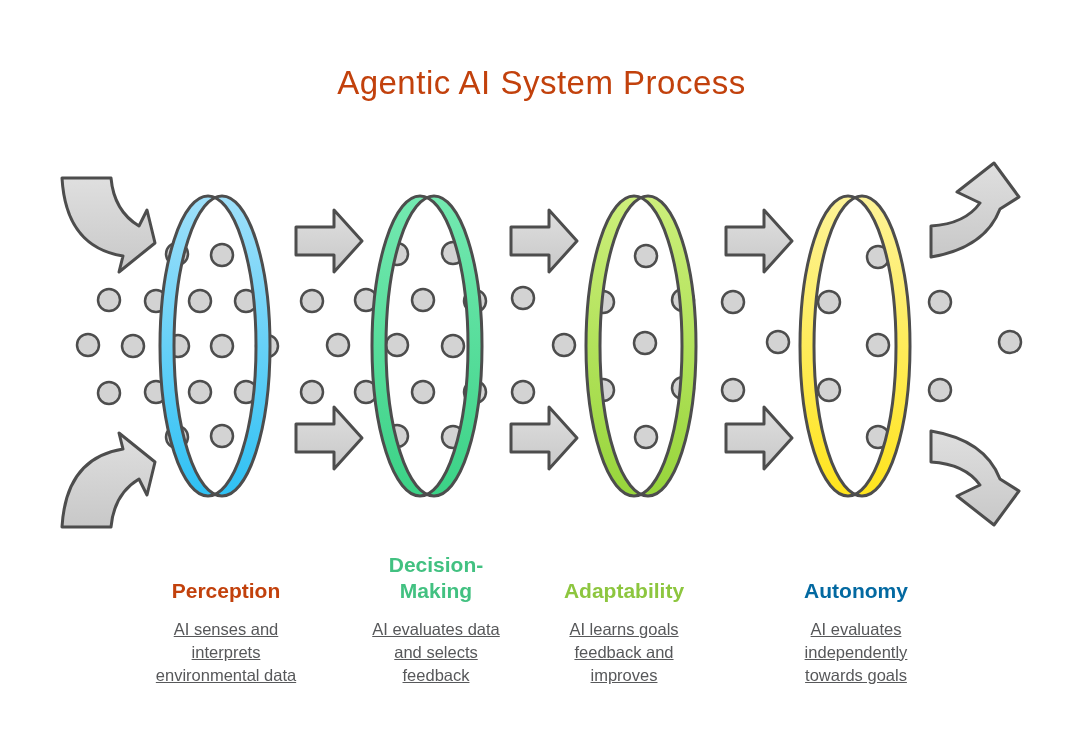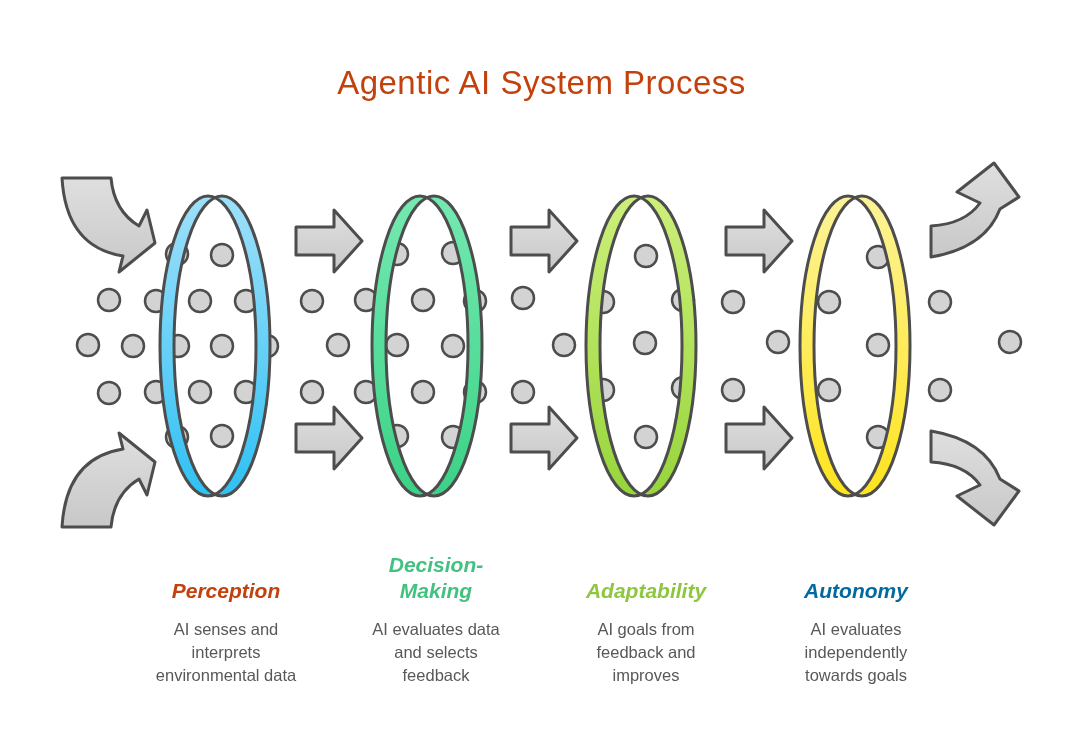--- a/index.html
+++ b/index.html
@@ -27,29 +27,29 @@
     text-align:center;
   }
   .stage-title{
     height:66px;
     display:flex;
     align-items:flex-end;
     justify-content:center;
     font-weight:bold;
     font-size:21px;
     line-height:1.25;
-    font-style:italic;
   }
   .stage-title span{display:block;width:165px;}
   .stage-desc{
     margin:14px auto 0;
     width:155px;
     font-size:16.5px;
     line-height:1.38;
     color:#57585a;
+    text-decoration:underline;
   }
 </style>
 </head>
 <body>
 
 <div class="canvas">
 
   <svg id="diagram-svg" width="1083" height="738" viewBox="0 0 1083 738">
       <defs>
         <linearGradient id="arrowg" x1="0" y1="0" x2="0" y2="1">
@@ -151,25 +151,25 @@
     <div class="stage-desc">AI senses and interprets environmental data</div>
   </div>
 
   <div class="stage-label" style="left:336px">
     <div class="stage-title" style="color: rgb(66, 193, 129);">
       <span>Decision-Making</span>
     </div>
     <div class="stage-desc">AI evaluates data and selects feedback</div>
   </div>
 
-  <div class="stage-label" style="left:546px">
+  <div class="stage-label" style="left:524px">
     <div class="stage-title" style="color: rgb(141, 198, 63);">
       <span>Adaptability</span>
     </div>
-    <div class="stage-desc">AI goals from feedback and improves</div>
+    <div class="stage-desc">AI learns goals feedback and improves</div>
   </div>
 
   <div class="stage-label" style="left:756px">
     <div class="stage-title" style="color: #0369a1;">
       <span>Autonomy</span>
     </div>
     <div class="stage-desc">AI evaluates independently towards goals</div>
   </div>
 
 </div>

